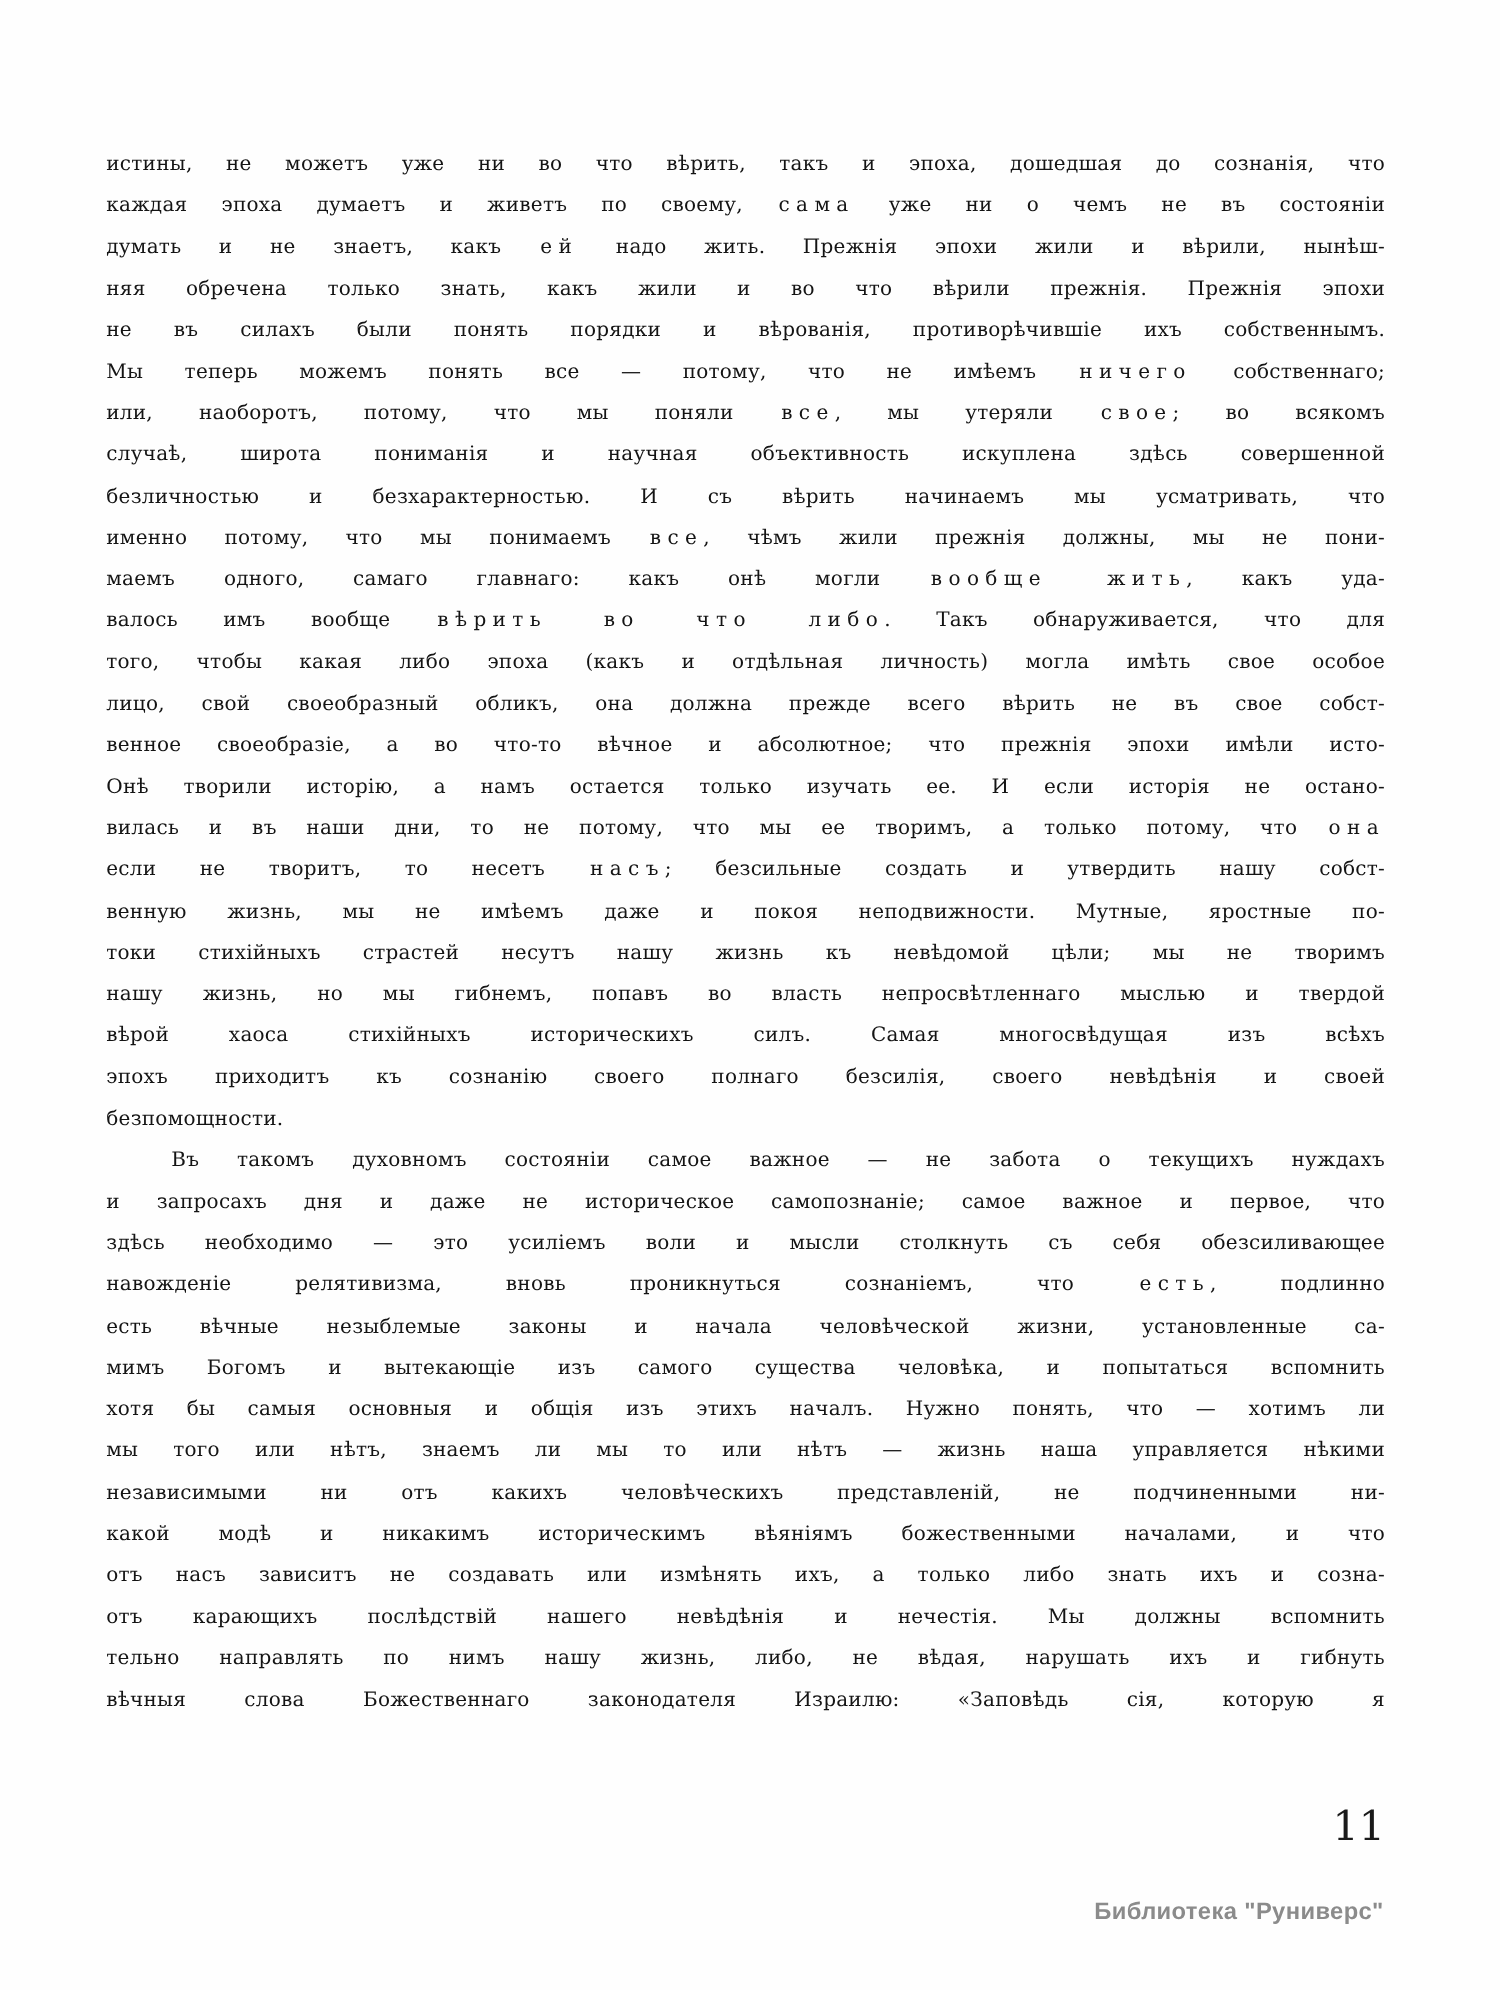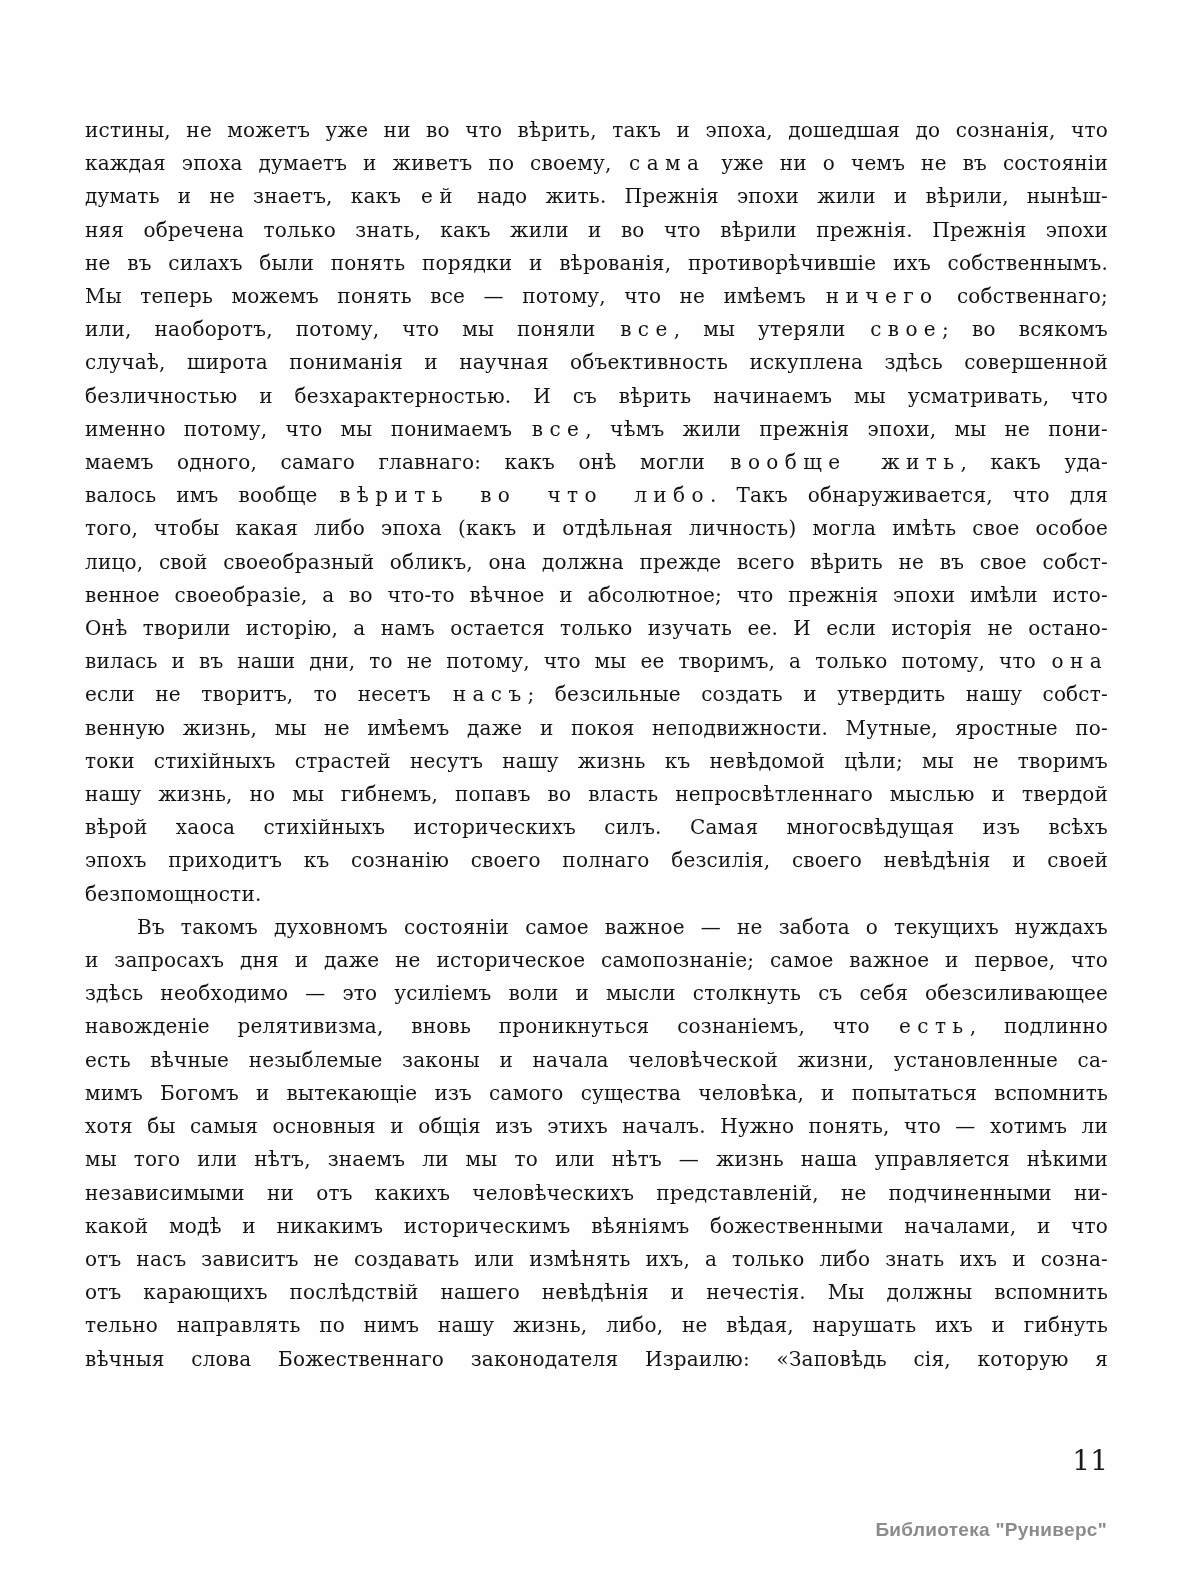--- a/index.html
+++ b/index.html
@@ -16,21 +16,21 @@
     font-family: "DejaVu Serif", serif;
     color: #141414;
   }
   .text-block {
     position: absolute;
     left: 85px;
     top: 114px;
     width: 1023px;
   }
   .line {
-    font-size: 20px;
+    font-size: 16px;
     line-height: 33.2px;
     text-align: justify;
     text-align-last: justify;
     white-space: normal;
     letter-spacing: 0.2px;
   }
   .line.indent {
     text-indent: 52px;
   }
   .line.end {
@@ -41,21 +41,21 @@
   .sp {
     letter-spacing: 0.32em;
     word-spacing: 0.25em;
     margin-left: 0.08em;
     margin-top: 19px;
   }
   .page-number {
     position: absolute;
     right: 92px;
     top: 1446px;
-    font-size: 28px;
+    font-size: 33px;
     line-height: 30px;
     color: #1a1a1a;
     font-family: "DejaVu Serif", serif;
   }
   .watermark {
     position: absolute;
     right: 93px;
     top: 1518px;
     font-size: 19px;
     line-height: 24px;
@@ -72,21 +72,21 @@
   <div class="text-block">
       <div class="line"><span>истины, не можетъ уже ни во что вѣрить, такъ и эпоха, дошедшая до сознанія, что</span></div>
       <div class="line"><span>каждая эпоха думаетъ и живетъ по своему, </span><span class="sp">сама</span><span> уже ни о чемъ не въ состояніи</span></div>
       <div class="line"><span>думать и не знаетъ, какъ </span><span class="sp">ей</span><span> надо жить. Прежнія эпохи жили и вѣрили, нынѣш-</span></div>
       <div class="line"><span>няя обречена только </span><span class="it">знать</span><span>, какъ жили и во что вѣрили прежнія. Прежнія эпохи</span></div>
       <div class="line"><span>не въ силахъ были понять порядки и вѣрованія, противорѣчившіе ихъ собственнымъ.</span></div>
       <div class="line"><span>Мы теперь можемъ понять все — потому, что не имѣемъ </span><span class="sp">ничего</span><span> собственнаго;</span></div>
       <div class="line"><span>или, наоборотъ, потому, что мы поняли </span><span class="sp">все</span><span>, мы утеряли </span><span class="sp">свое</span><span>; во всякомъ</span></div>
       <div class="line"><span>случаѣ, широта пониманія и научная объективность искуплена здѣсь совершенной</span></div>
       <div class="line"><span>безличностью и безхарактерностью. И съ вѣрить начинаемъ мы усматривать, что</span></div>
-      <div class="line"><span>именно потому, что мы понимаемъ </span><span class="sp">все</span><span>, чѣмъ жили прежнія эпохи, мы не пони-</span></div>
+      <div class="line"><span>именно потому, что мы понимаемъ </span><span class="sp">все</span><span>, чѣмъ жили прежнія должны, мы не пони-</span></div>
       <div class="line"><span>маемъ одного, самаго главнаго: какъ онѣ могли </span><span class="sp">вообще жить</span><span>, какъ уда-</span></div>
       <div class="line"><span>валось имъ вообще </span><span class="sp">вѣрить во что либо</span><span>. Такъ обнаруживается, что для</span></div>
       <div class="line"><span>того, чтобы какая либо эпоха (какъ и отдѣльная личность) могла имѣть свое особое</span></div>
       <div class="line"><span>лицо, свой своеобразный обликъ, она должна прежде всего вѣрить не въ свое собст-</span></div>
       <div class="line"><span>венное своеобразіе, а во что-то вѣчное и абсолютное; что прежнія эпохи имѣли исто-</span></div>
       <div class="line"><span>Онѣ творили исторію, а намъ остается только изучать ее. И если исторія не остано-</span></div>
       <div class="line"><span>вилась и въ наши дни, то не потому, что мы ее творимъ, а только потому, что </span><span class="sp">она</span></div>
       <div class="line"><span>если не творитъ, то несетъ </span><span class="sp">насъ</span><span>; безсильные создать и утвердить нашу собст-</span></div>
       <div class="line"><span>венную жизнь, мы не имѣемъ даже и покоя неподвижности. Мутные, яростные по-</span></div>
       <div class="line"><span>токи стихійныхъ страстей несутъ нашу жизнь къ невѣдомой цѣли; мы не творимъ</span></div>

